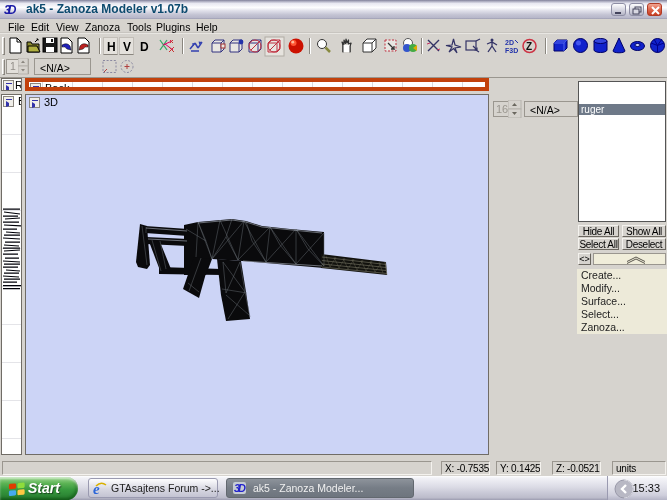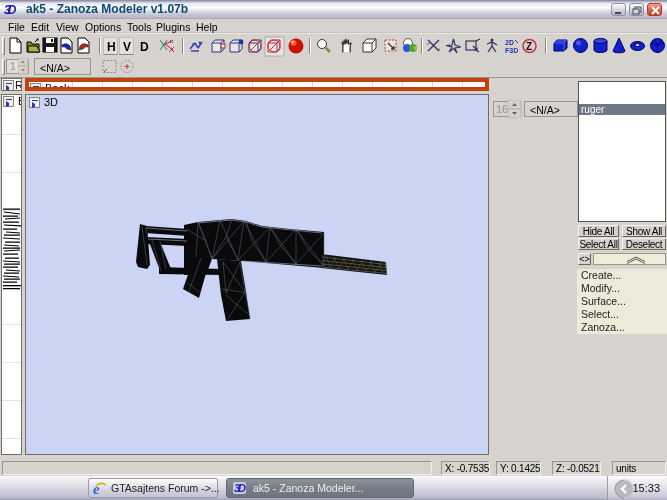--- a/index.html
+++ b/index.html
@@ -93,21 +93,21 @@
 <div class="abs winbtn" id="btncls">
     <svg width="15" height="13">
       <path d="M4 3 L11 10 M11 3 L4 10" stroke="#fff" stroke-width="2"></path>
     </svg>
   </div>
 
 <div class="abs" id="menubar">
   <span style="left:8px">File</span>
   <span style="left:31px">Edit</span>
   <span style="left:56px">View</span>
-  <span style="left:85px">Options</span>
+  <span style="left:85px">Zanoza</span>
   <span style="left:127px">Tools</span>
   <span style="left:156px">Plugins</span>
   <span style="left:196px">Help</span>
 </div>
 
 <div class="abs" id="tb1">
 <div class="grip" style="left:2px;"></div>
 <div class="tsep" style="left:99px;"></div>
 <div class="tsep" style="left:182px;"></div>
 <div class="tsep" style="left:309px;"></div>
@@ -394,20 +394,31 @@
 
 <div class="abs" id="statusbar">
   <div class="spanel" style="left:2px; width:430px;"></div>
   <div class="spanel" style="left:441px; width:49px;">X: -0.7535</div>
   <div class="spanel" style="left:496px; width:45px;">Y: 0.1425</div>
   <div class="spanel" style="left:552px; width:49px;">Z: -0.0521</div>
   <div class="spanel" style="left:612px; width:54px;">units</div>
 </div>
 
 <div class="abs" id="taskbar">
+  <div class="abs" id="startbtn">
+    <svg width="18" height="17" style="position:absolute;left:8px;top:4px" viewBox="0 0 20 18">
+      <g transform="skewY(-6)">
+        <rect x="1" y="3" width="8" height="6" rx="1.5" fill="#e03c00"></rect>
+        <rect x="10.5" y="3" width="8" height="6" rx="1.5" fill="#8edc3c"></rect>
+        <rect x="1" y="10.5" width="8" height="6" rx="1.5" fill="#46aaf0"></rect>
+        <rect x="10.5" y="10.5" width="8" height="6" rx="1.5" fill="#ffc843"></rect>
+      </g>
+    </svg>
+    <span>Start</span>
+  </div>
   <div class="taskbtn" id="task1">
     <svg width="15" height="14" style="position:absolute;left:4px;top:3px">
       <text x="0" y="12" font-family="Liberation Serif" font-size="15" font-weight="bold" font-style="italic" fill="#2a65d8">e</text>
       <path d="M3 4 Q8 -1 13 3" stroke="#d8b000" stroke-width="1.6" fill="none"></path>
     </svg>
     <span style="position:absolute;left:22px;top:3px;white-space:nowrap;">GTAsajtens Forum -&gt;...</span>
   </div>
   <div class="taskbtn" id="task2">
     <span style="position:absolute;left:6px;top:3px;font-weight:bold;font-style:italic;font-size:11px;color:#2222cc;background:#c6ccd4;border-radius:2px;padding:0 1px;letter-spacing:-2px;">3D&nbsp;</span>
     <span style="position:absolute;left:26px;top:3px;white-space:nowrap;">ak5 - Zanoza Modeler...</span>

